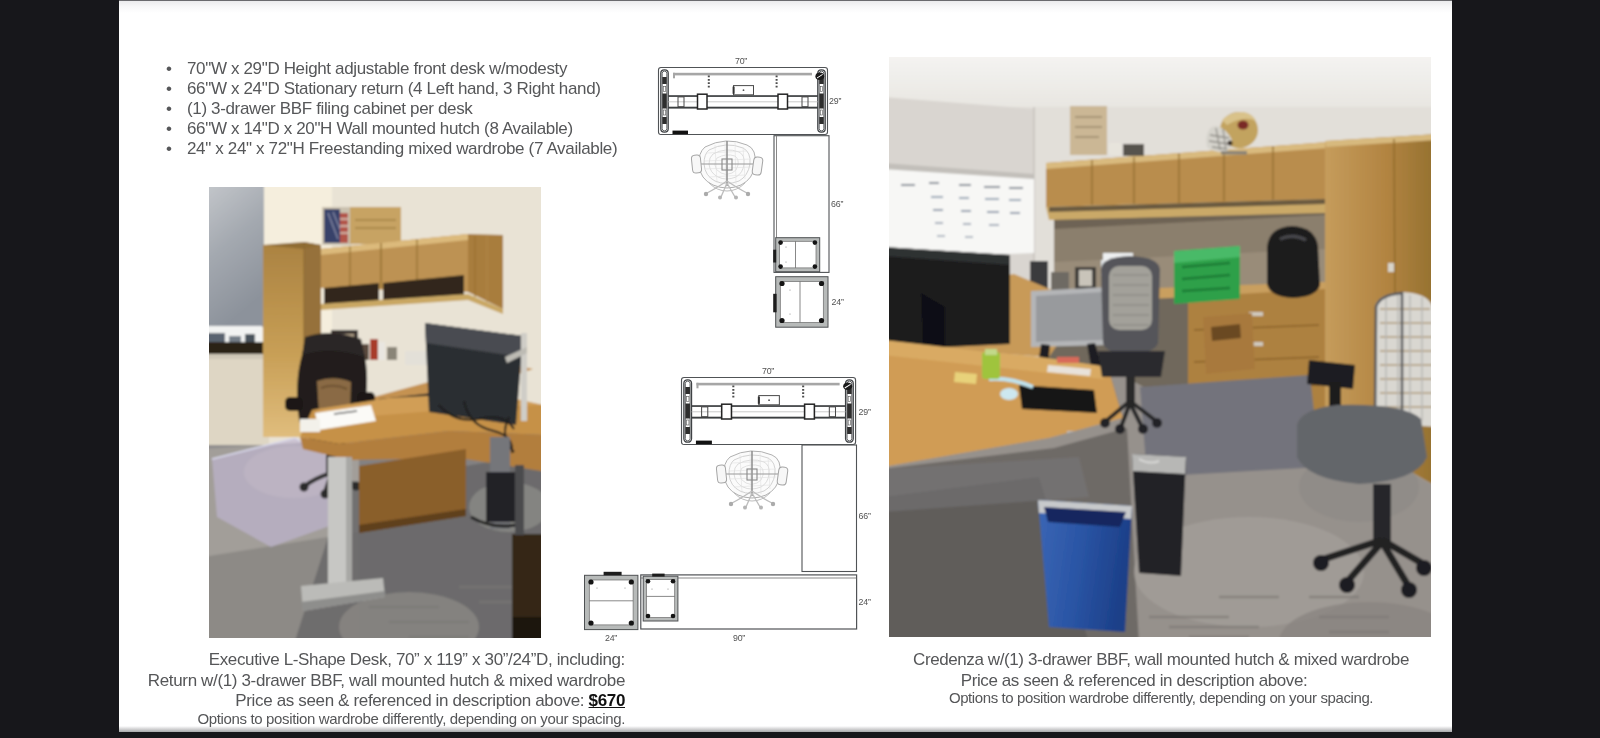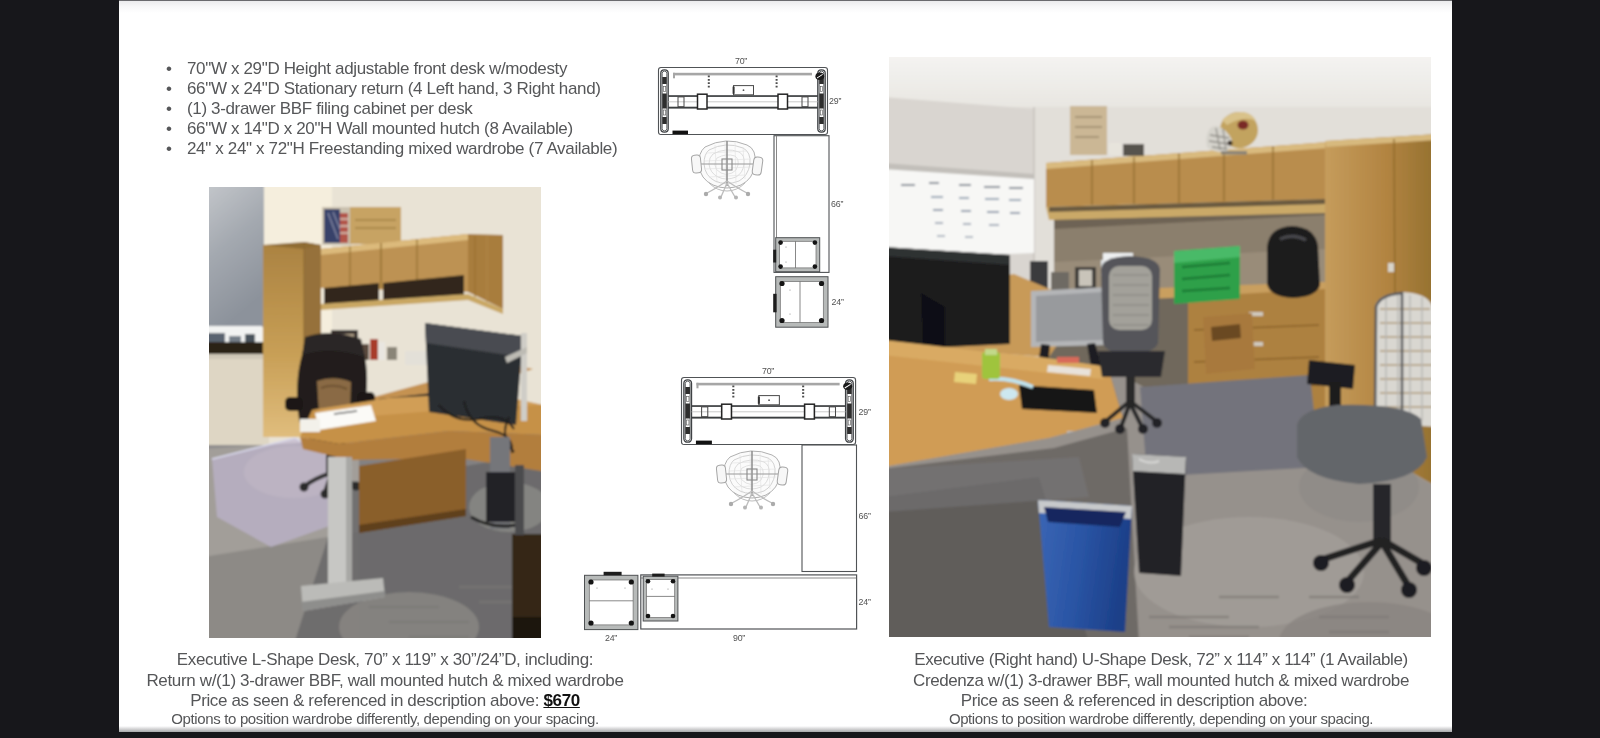--- a/index.html
+++ b/index.html
@@ -534,25 +534,24 @@
 <path d="M493,483 L432,503 M493,483 L536,508 M493,485 L458,525 M493,485 L520,530" stroke="#212124" stroke-width="7" fill="none"></path>
 <circle cx="432" cy="506" r="8" fill="#1f1f22"></circle>
       <circle cx="535" cy="511" r="8" fill="#1f1f22"></circle>
 <circle cx="458" cy="528" r="8" fill="#1f1f22"></circle>
       <circle cx="520" cy="533" r="8" fill="#1f1f22"></circle>
 
 <polygon points="-6,412 190,400 200,440 -6,455" fill="#77777b" opacity="0.5"></polygon>
 </g>
 </svg>
 
-<div class="abs" style="left:145px;top:650px;width:480px;text-align:center;font-size:17px;line-height:20.5px;color:#555658;letter-spacing:-0.35px;">
+<div class="abs" style="left:145px;top:650px;width:480px;text-align:right;font-size:17px;line-height:20.5px;color:#555658;letter-spacing:-0.35px;">
   <div>Executive L-Shape Desk, 70” x 119” x 30”/24”D, including:</div>
   <div>Return w/(1) 3-drawer BBF, wall mounted hutch &amp; mixed wardrobe</div>
   <div>Price as seen &amp; referenced in description above: <b style="color:#111;"><u>$670</u></b></div>
   <div style="font-size:15px;margin-top:-3px;">Options to position wardrobe differently, depending on your spacing.</div>
 </div>
 
 <div class="abs" style="left:911px;top:650px;width:500px;text-align:center;font-size:17px;line-height:20.5px;color:#555658;letter-spacing:-0.4px;">
-  <div>Executive (Right hand) U-Shape Desk, 72” x 114” x 114” (1 Available)</div>
   <div>Credenza w/(1) 3-drawer BBF, wall mounted hutch &amp; mixed wardrobe</div>
   <div>Price as seen &amp; referenced in description above: <b style="color:#ffffff;"><u>$1,000</u></b></div>
   <div style="font-size:15px;margin-top:-3px;">Options to position wardrobe differently, depending on your spacing.</div>
 </div>
 
 </body></html>

